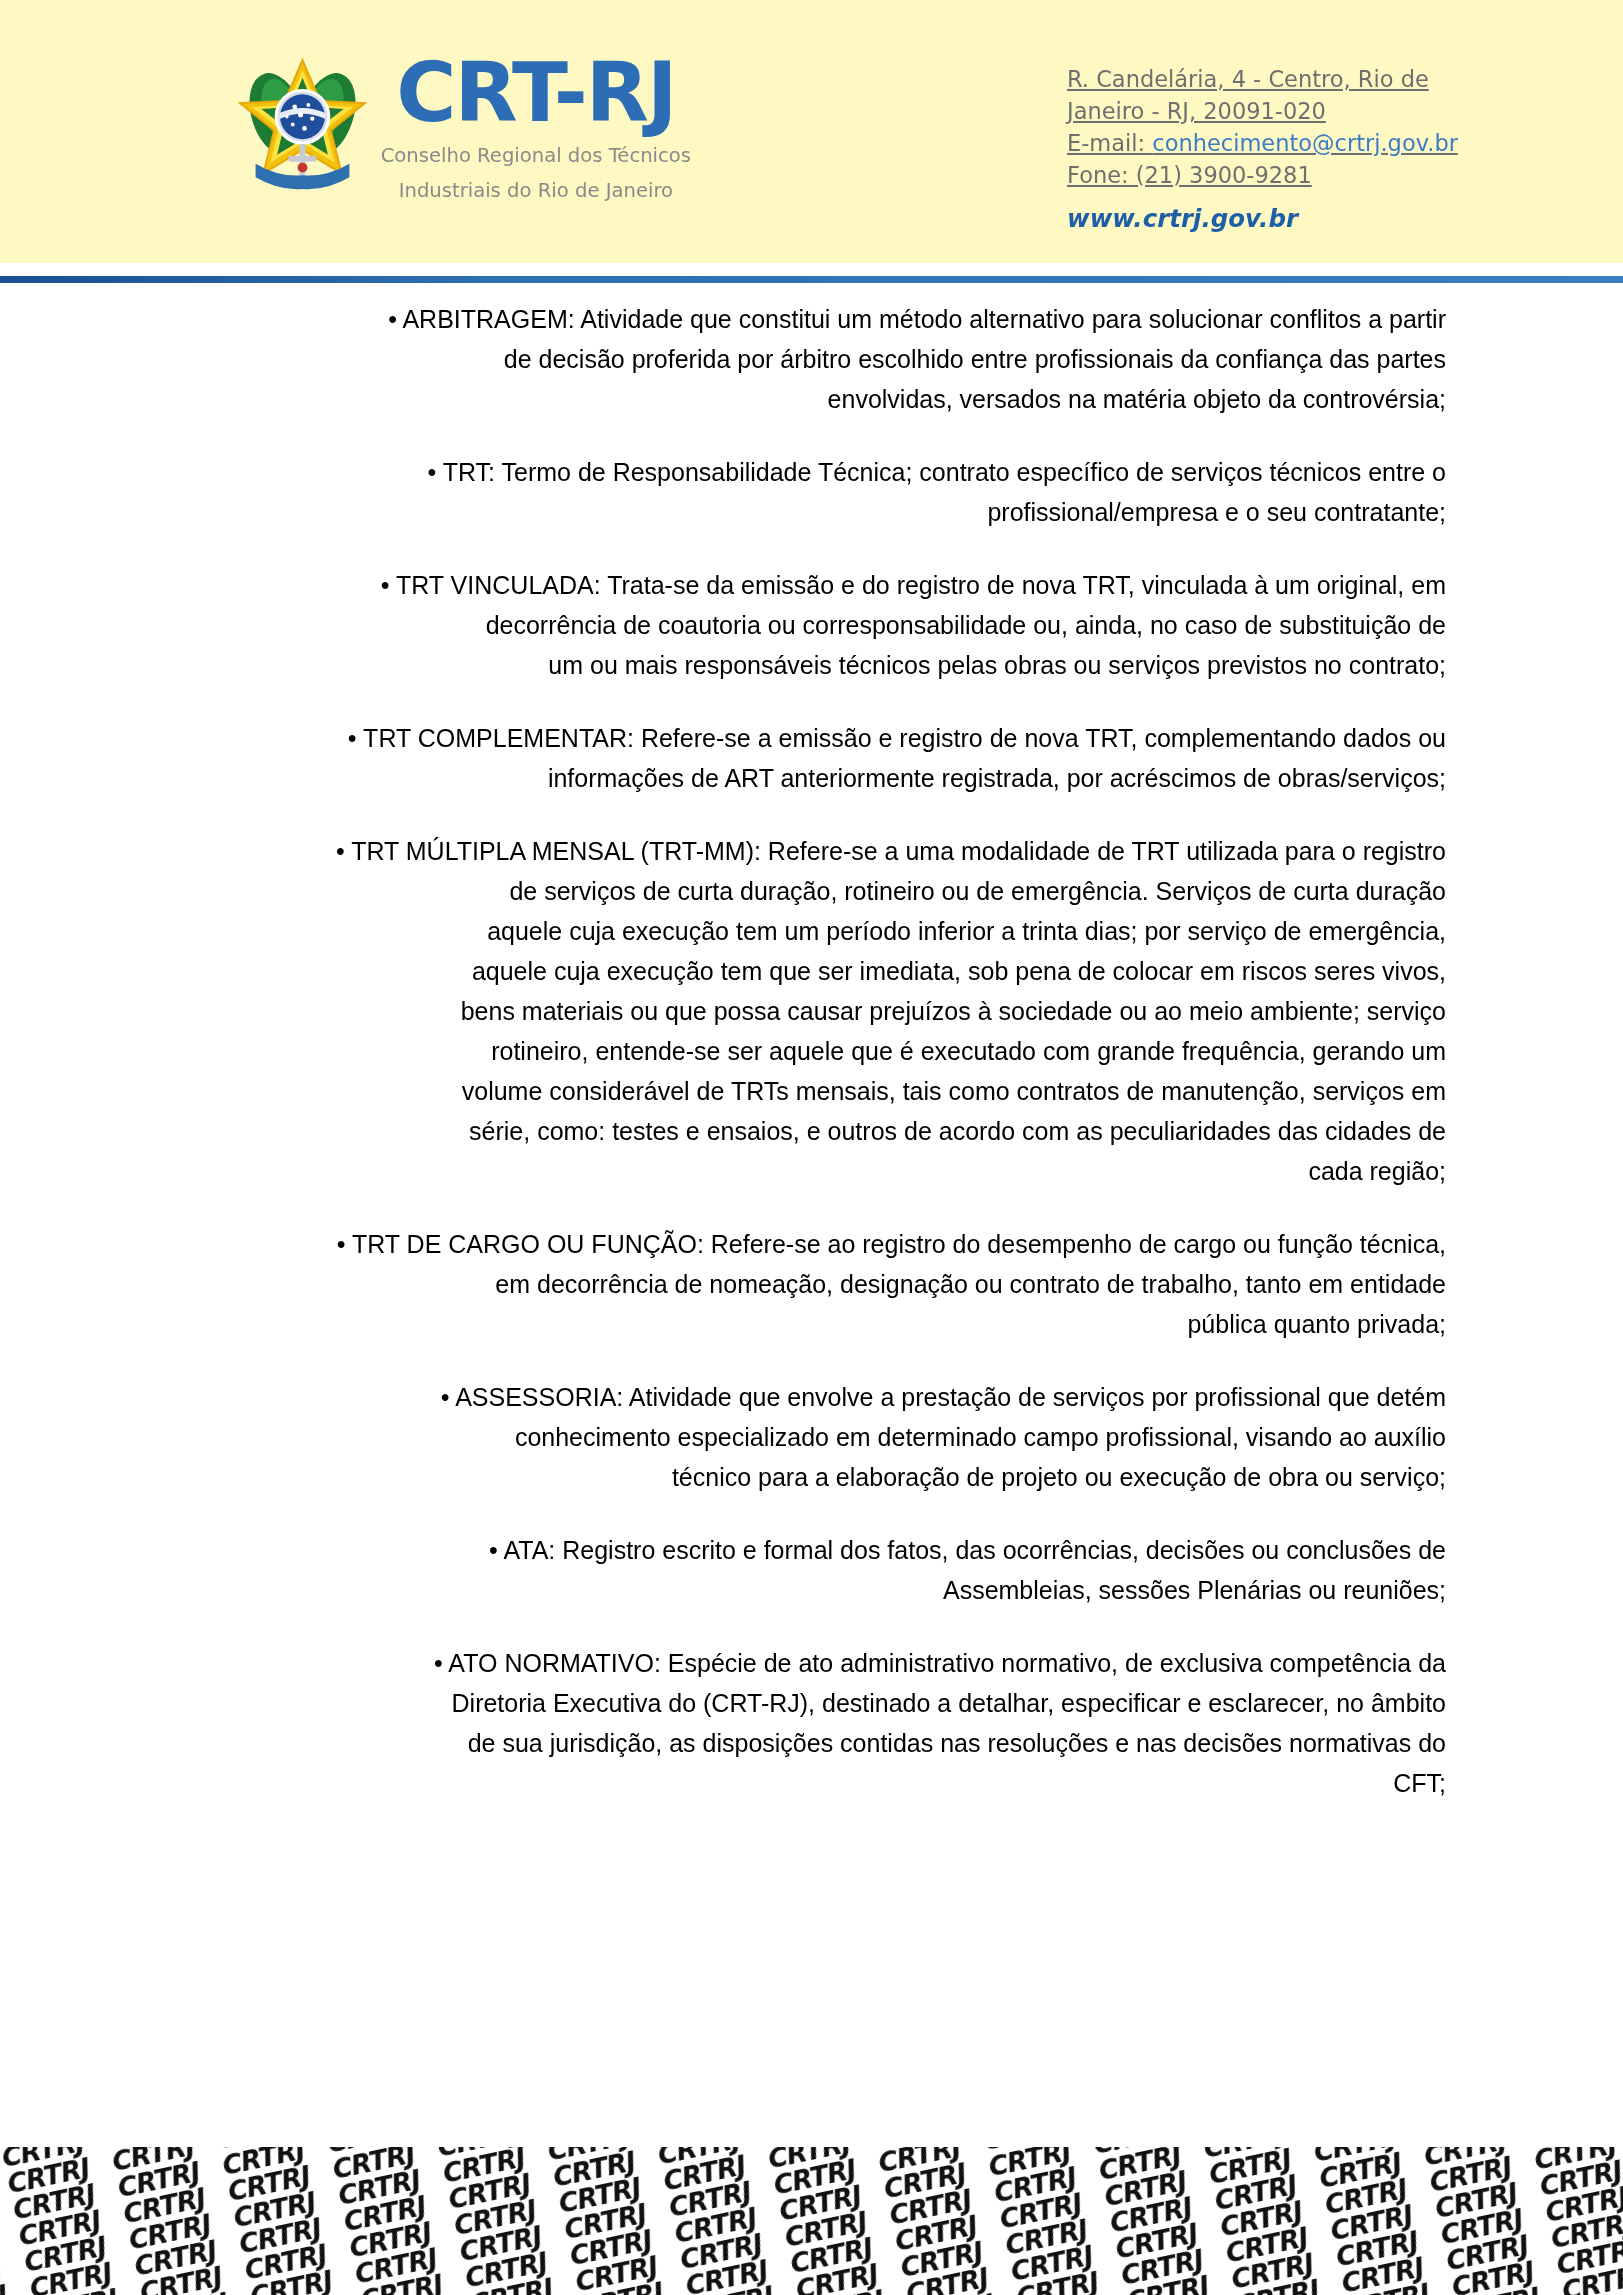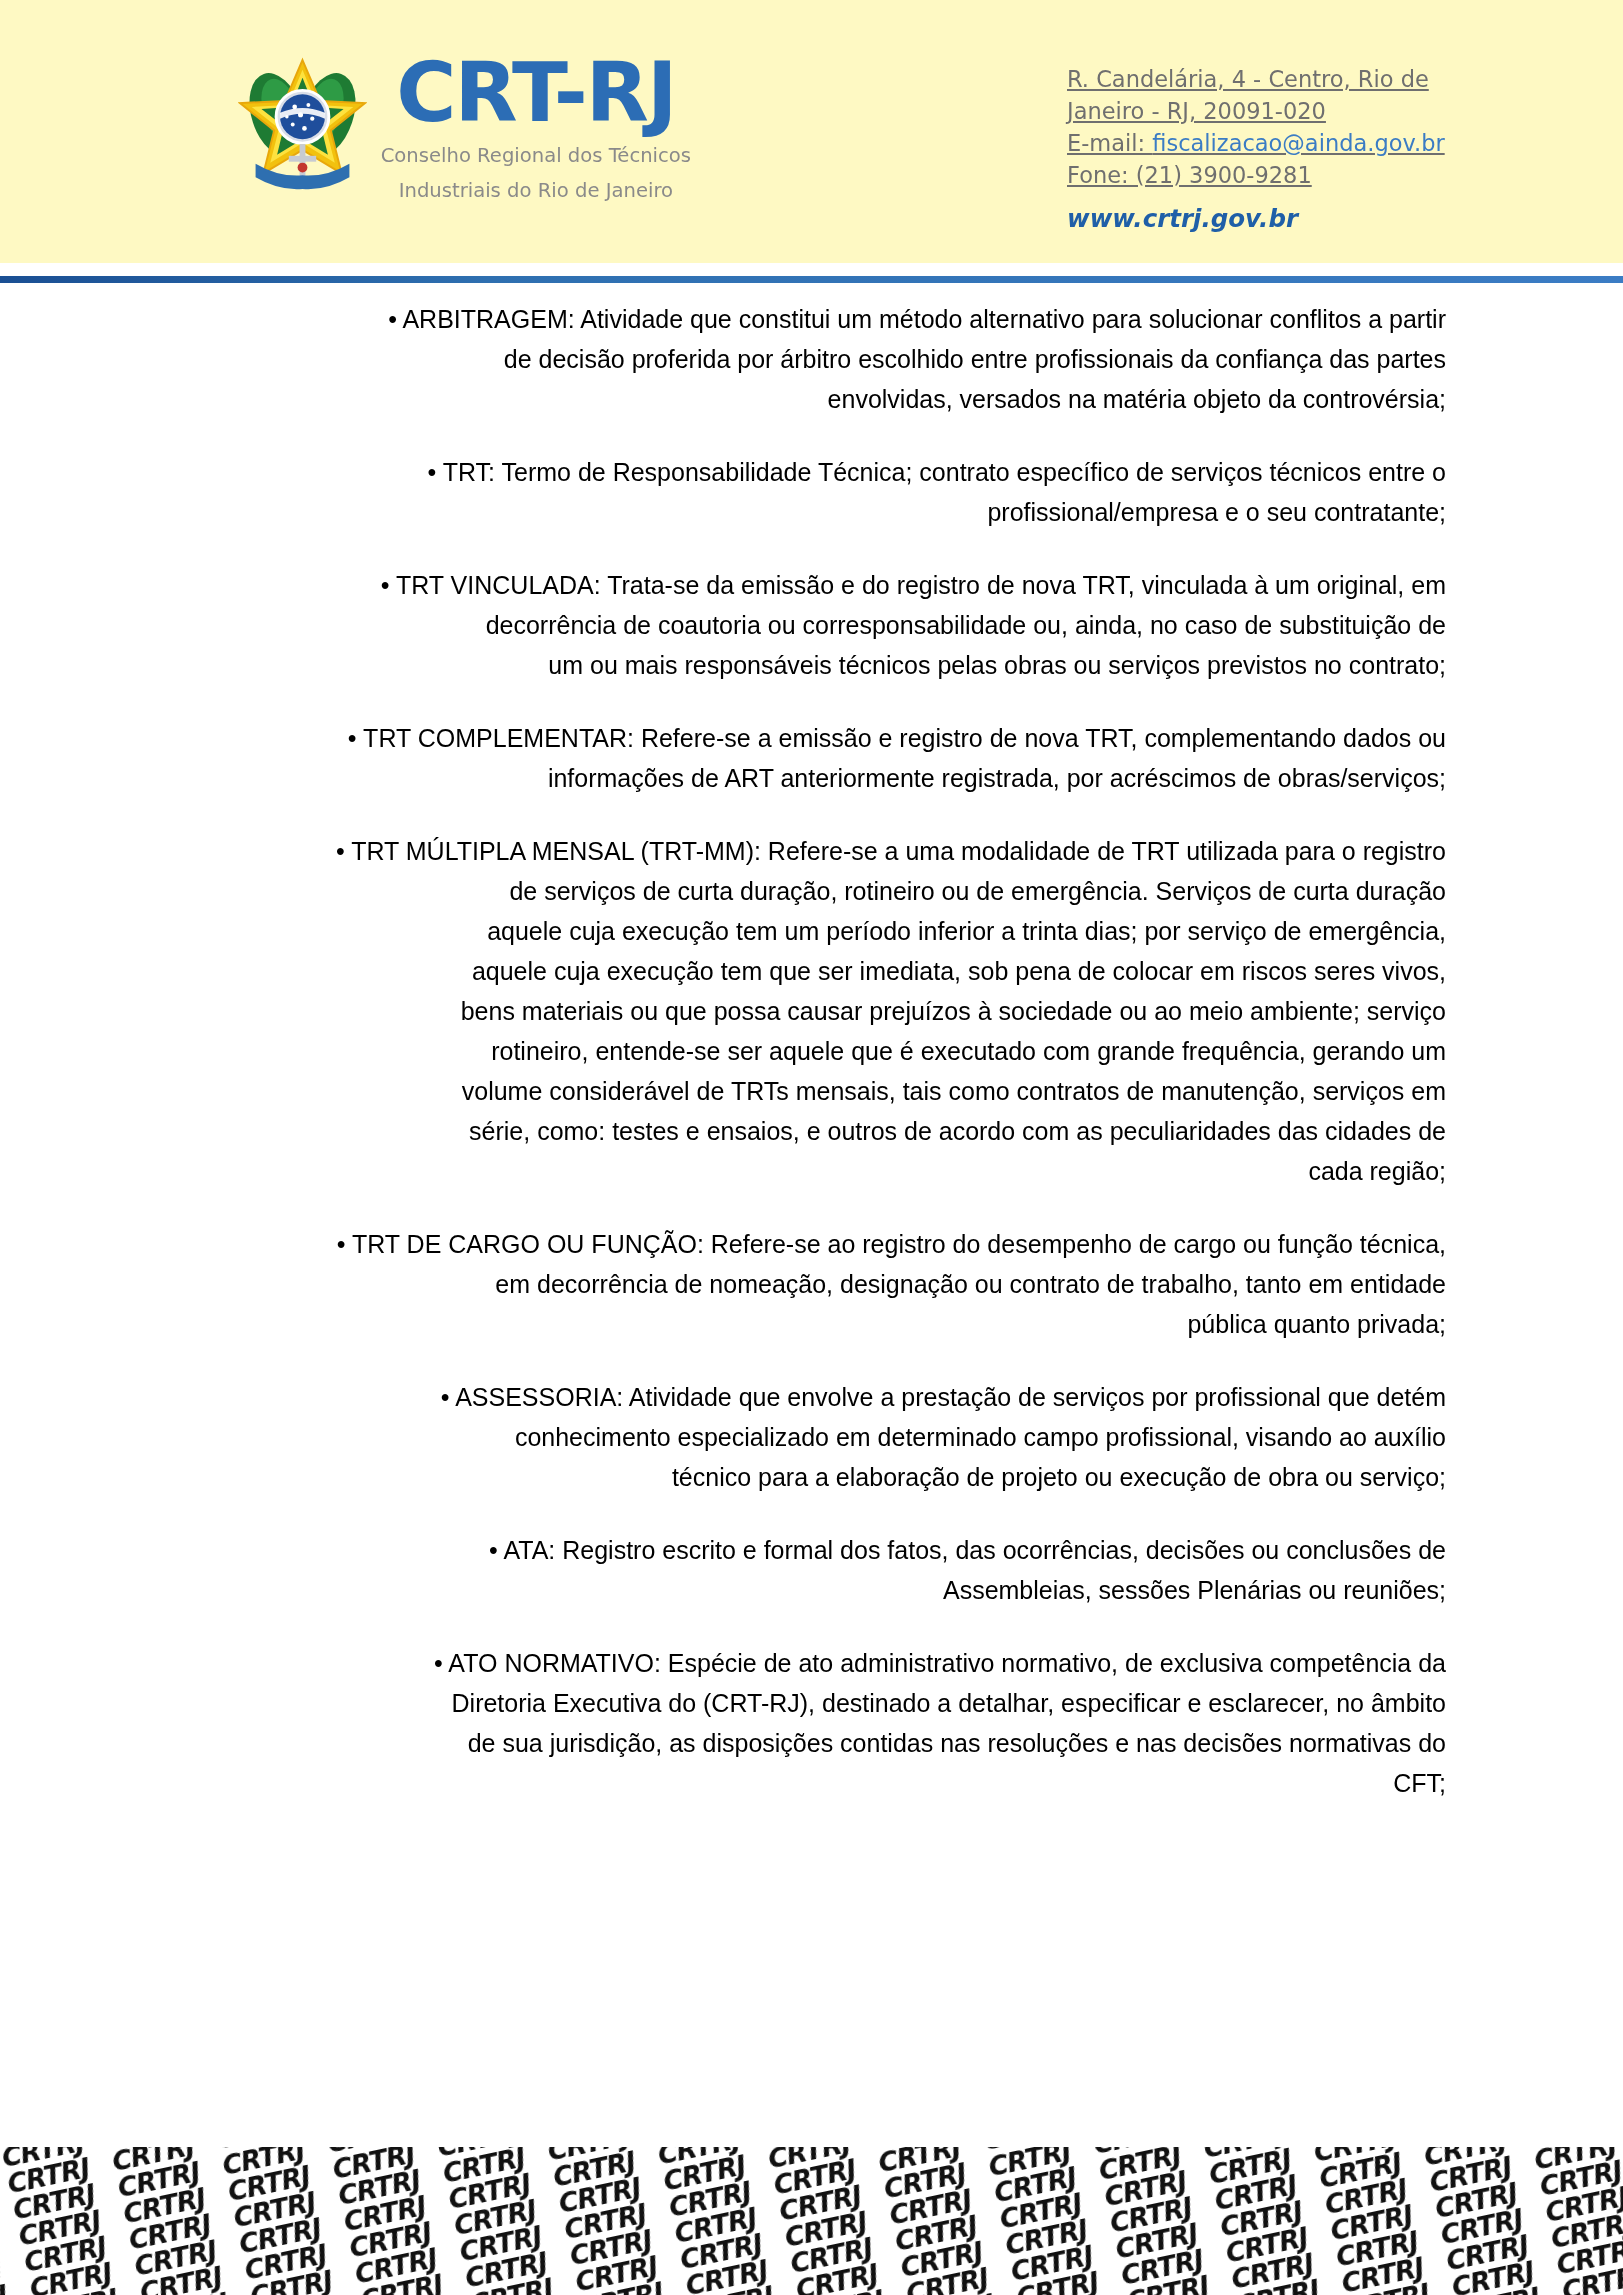--- a/index.html
+++ b/index.html
@@ -188,21 +188,21 @@
       <div class="brand-text">
         <div class="brand-title">CRT-RJ</div>
         <div class="brand-sub">Conselho Regional dos Técnicos</div>
         <div class="brand-sub">Industriais do Rio de Janeiro</div>
       </div>
     </div>
 
     <div class="contact-block">
       <span class="contact-line">R. Candelária, 4 - Centro, Rio de</span>
       <span class="contact-line">Janeiro - RJ, 20091-020</span>
-      <span class="contact-line"><span class="contact-email-label">E-mail: </span><span class="contact-email-value">fiscalizacao@ainda.gov.br</span></span>
+      <span class="contact-line"><span class="contact-email-label">E-mail: </span><span class="contact-email-value">conhecimento@crtrj.gov.br</span></span>
       <span class="contact-line">Fone: (21) 3900-9281</span>
       <span class="contact-site">www.crtrj.gov.br</span>
     </div>
 
   </div>
   <div class="header-rule"></div>
 </header>
 
 <main class="doc-body">
   <p class="para">• ARBITRAGEM: Atividade que constitui um método alternativo para solucionar conflitos a partir

